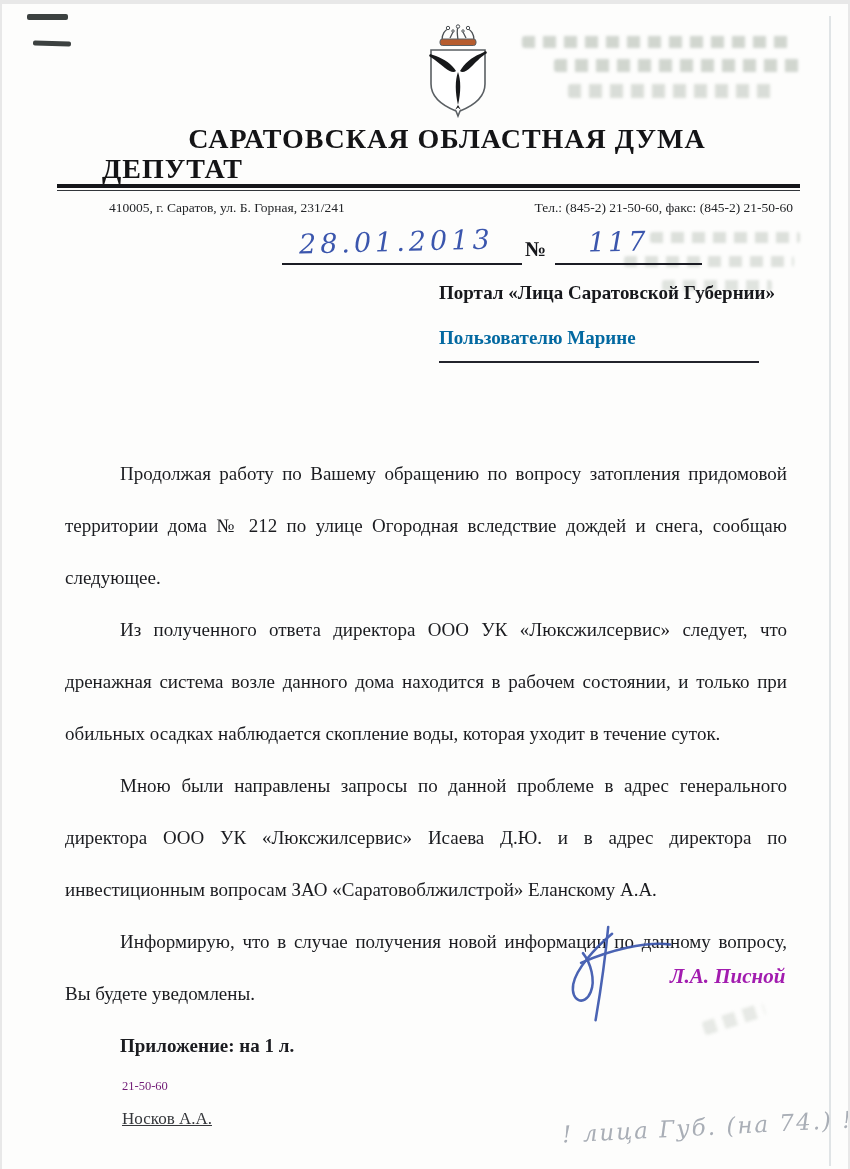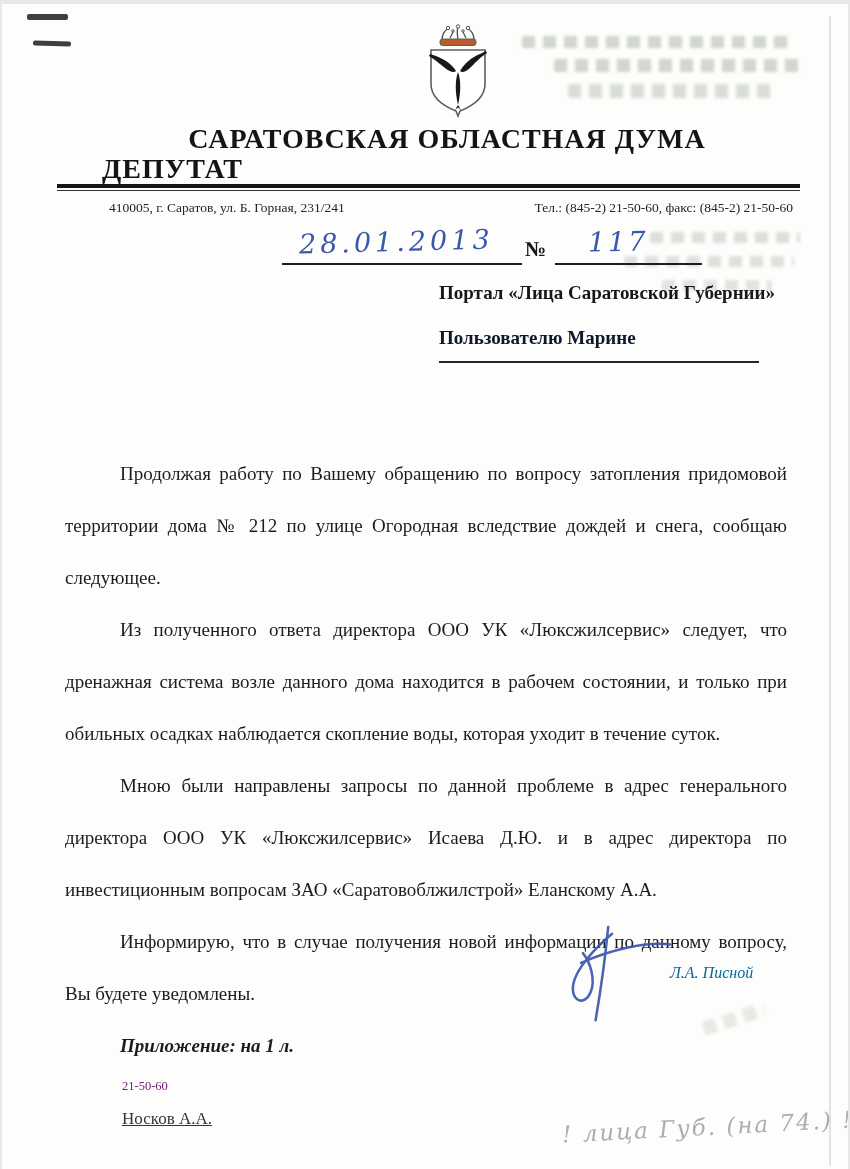--- a/index.html
+++ b/index.html
@@ -39,30 +39,30 @@
   
   .hand{font-family:"DejaVu Serif", serif;font-style:italic;color:#3b56ad;}
   .ref-date{position:absolute;left:297px;top:222px;font-size:27px;letter-spacing:4px;transform:rotate(-1.5deg);}
   .ref-no{position:absolute;left:523px;top:233px;font-size:21px;font-weight:bold;color:#17181c;}
   .ref-num{position:absolute;left:586px;top:222px;font-size:27px;letter-spacing:3px;transform:rotate(-1deg);}
   .uline{position:absolute;height:2px;background:#1b1c24;}
   .ul1{left:280px;top:259px;width:240px;}
   .ul2{left:553px;top:259px;width:147px;}
   
   .recip1{position:absolute;left:437px;top:278px;font-size:19px;font-weight:bold;color:#17181c;}
-  .recip2{position:absolute;left:437px;top:323px;font-size:19px;font-weight:bold;color:#0f172a;}
+  .recip2{position:absolute;left:437px;top:323px;font-size:19px;font-weight:bold;color:#0369a1;}
   .recip-line{position:absolute;left:437px;top:357px;width:320px;height:2px;background:#23242c;}
   
   .body-text{position:absolute;left:63px;top:444px;width:722px;
     font-size:19px;line-height:52px;text-align:justify;color:#1b1c20;}
   .body-text p{margin:0;text-indent:55px;}
-  .attachment{font-weight:bold;font-style:italic;}
+  .attachment{font-weight:bold;}
   
   .sig-svg{position:absolute;left:548px;top:920px;width:130px;height:102px;}
-  .sig-name{position:absolute;left:668px;top:960px;font-size:16px;font-weight:normal;font-style:italic;color:#0369a1;}
+  .sig-name{position:absolute;left:668px;top:960px;font-size:21px;font-weight:bold;font-style:italic;color:#a21caf;}
   
   .exec-name{position:absolute;left:120px;top:1105px;font-size:17px;color:#34363a;text-decoration:underline;}
   .exec-phone{position:absolute;left:120px;top:1075px;font-size:12.5px;color:#701a75;}
   
   .bottom-note{position:absolute;left:560px;top:1110px;width:290px;
     font-family:"DejaVu Serif", serif;font-style:italic;
     font-size:23px;letter-spacing:2px;color:#a9aeb6;transform:rotate(-3deg);white-space:nowrap;}
 </style>
 </head>
 <body>

